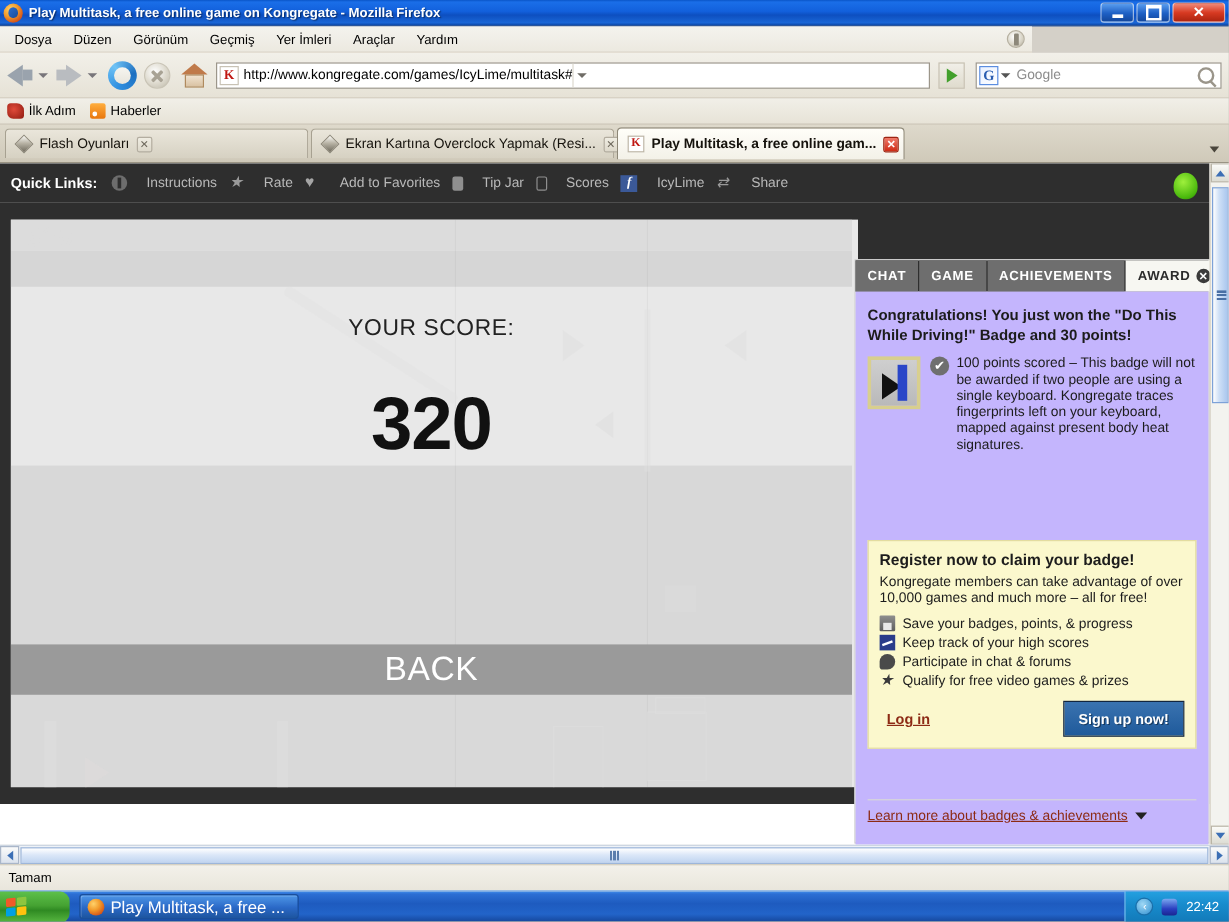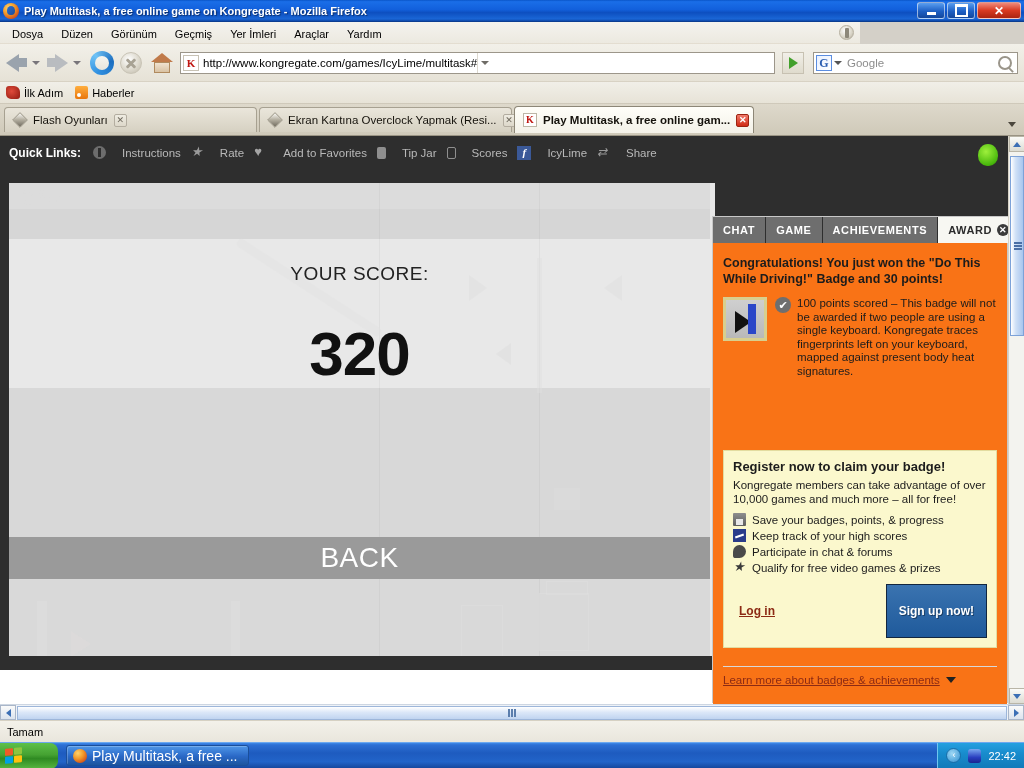--- a/index.html
+++ b/index.html
@@ -274,21 +274,21 @@
   .ptab {
     padding:0 10px; display:flex; align-items:center; gap:5px;
     font-size:11px; font-weight:bold; color:#fff; letter-spacing:.6px;
     background:#6e6e6e; margin-right:1px;
   }
   .ptab.active { background:#f7f7f2; color:#2b2b2b; }
   .ptab .x {
     width:12px;height:12px;border-radius:50%;background:#3b3b3b;color:#fff;
     font-size:9px;line-height:12px;text-align:center;
   }
-  .panel-body { padding:12px 10px 0 10px; height:461px; background:#f97316; position:relative; }
+  .panel-body { padding:12px 10px 0 10px; height:461px; background:#c4b5fd; position:relative; }
   .congrats { font-size:12.5px; font-weight:bold; color:#1c1c1c; line-height:16px; }
   .badge-row { display:flex; gap:8px; margin-top:10px; }
   .badge-icon {
     width:44px;height:44px;flex:none;
     border:3px solid #d8cf8e; background:linear-gradient(to bottom,#cfcfcf,#b9b9b9);
     position:relative;
   }
   .badge-icon .ptri {
     position:absolute; left:9px; top:11px; width:0;height:0;
     border-top:11px solid transparent;border-bottom:11px solid transparent;border-left:16px solid #111;
@@ -316,21 +316,21 @@
   .b-chat { background:#4a4a4a; border-radius:50% 50% 50% 20%; }
   .b-star { color:#3a3a3a; font-size:13px; line-height:12px; }
   .reg-actions { display:flex; align-items:center; margin-top:10px; }
   .login-link {
     font-size:12px; font-weight:bold; color:#8c2a14; text-decoration:underline;
     margin-left:6px;
   }
   .signup-btn {
     margin-left:auto; background:linear-gradient(to bottom,#3a73b0,#1f5a9b);
     border:1px solid #12263f; color:#fff; font-weight:bold; font-size:12px;
-    padding:19px 12px; text-shadow:1px 1px 0 rgba(0,0,0,.4);
+    padding:7px 12px; text-shadow:1px 1px 0 rgba(0,0,0,.4);
   }
   .learn-row {
     position:absolute; left:10px; right:10px; top:423px;
     display:flex; align-items:center; gap:6px; padding-top:7px; border-top:1px solid #d8d8d8;
   }
   .learn-link { font-size:11.5px; color:#8c2a14; text-decoration:underline; }
   .learn-caret { width:0;height:0;border-left:5px solid transparent;border-right:5px solid transparent;border-top:6px solid #222;}
 
   
   .pscroll {

